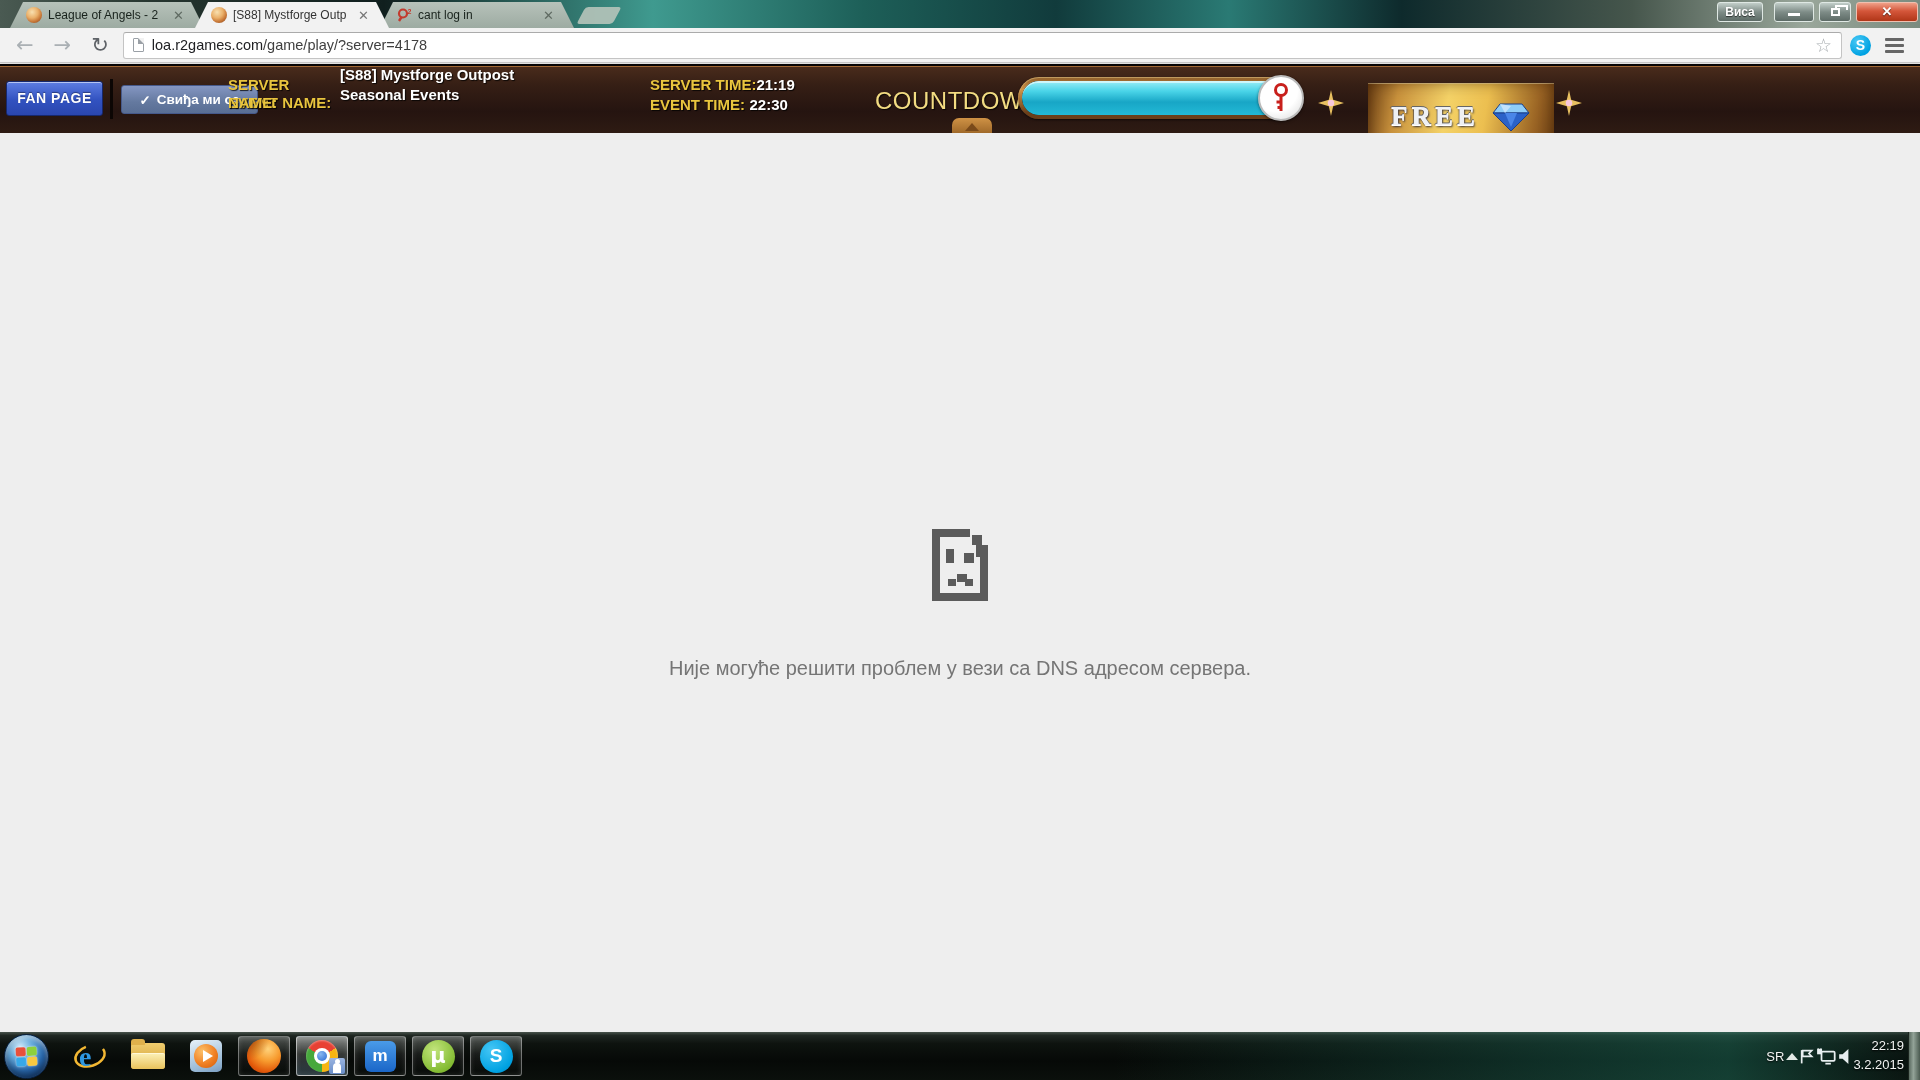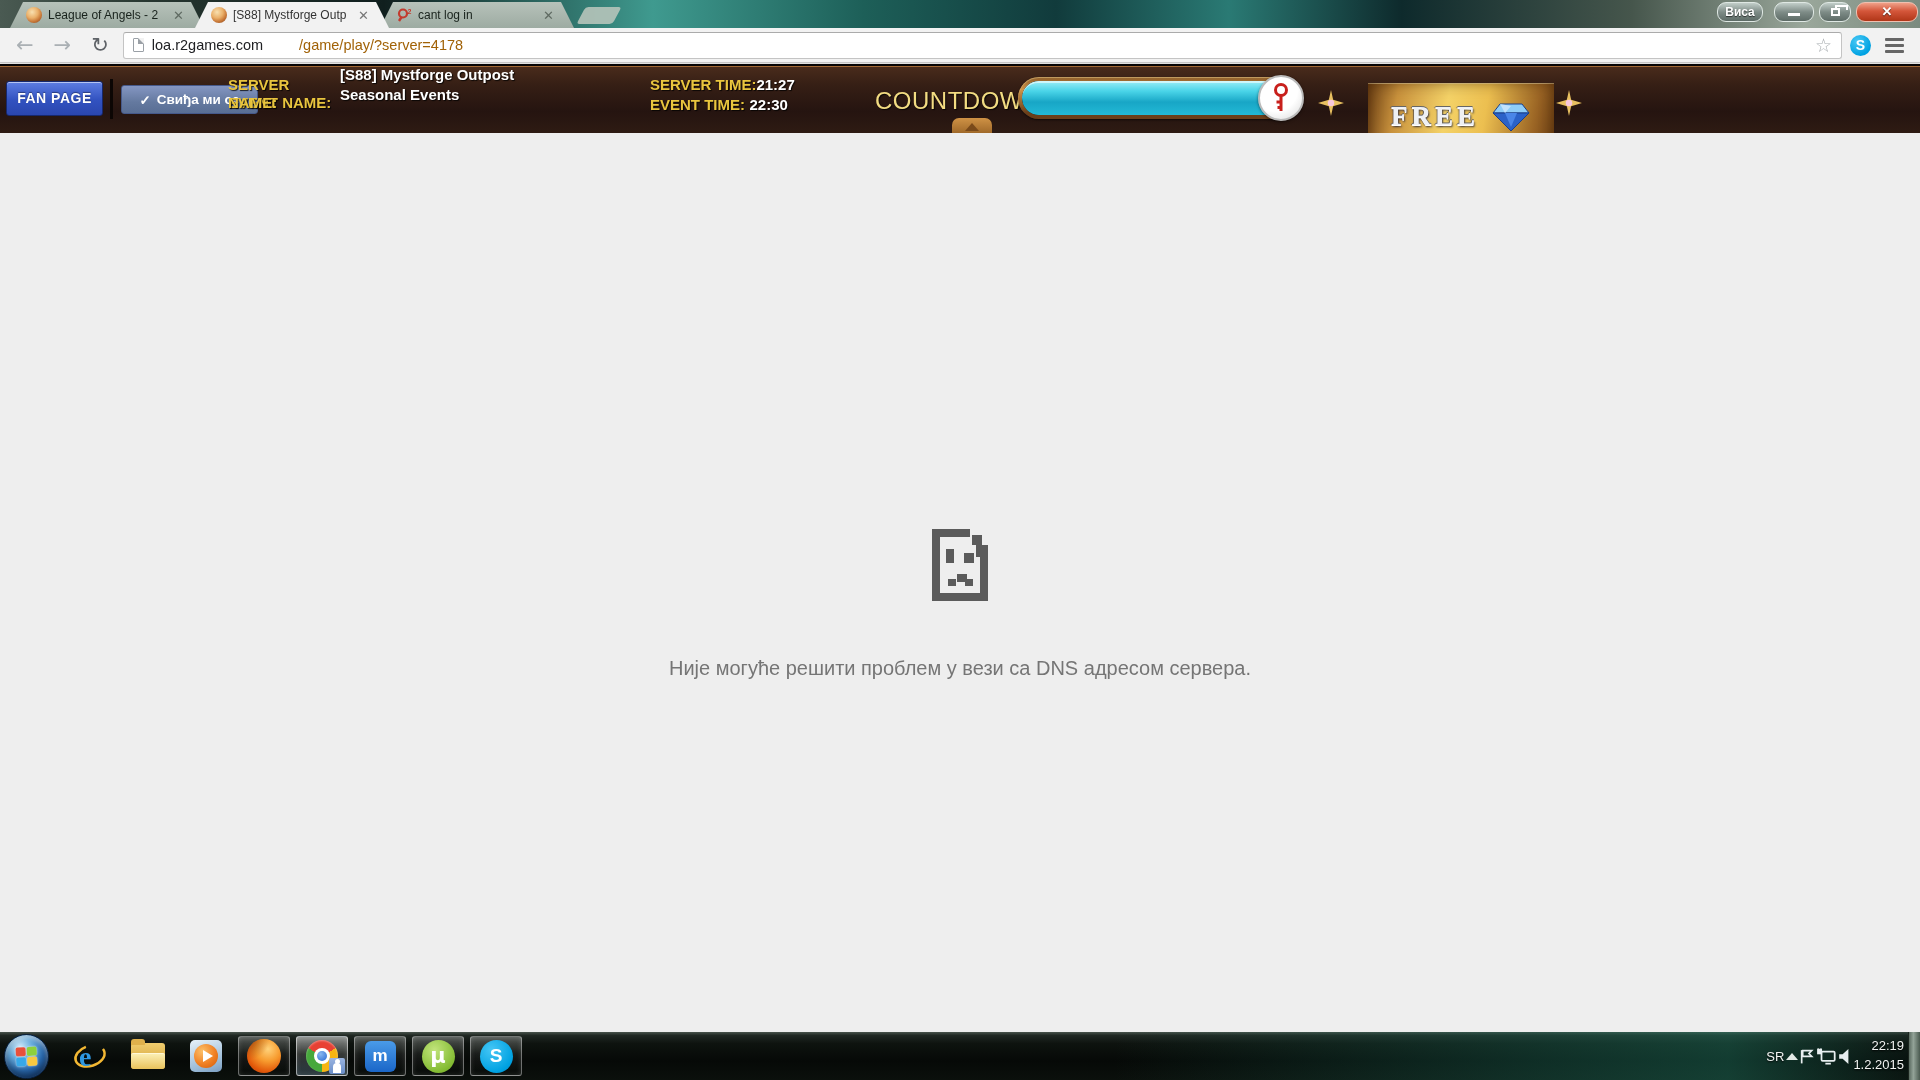--- a/index.html
+++ b/index.html
@@ -5,21 +5,21 @@
   * { margin:0; padding:0; box-sizing:border-box; }
   html,body { background:#000; }
   #stage { position:relative; width:1920px; height:1080px; overflow:hidden;
            font-family:"Liberation Sans",sans-serif; background:#eee; }
 
   
   .desktop-top { position:absolute; top:0; left:0; width:1920px; height:28px;
     background:linear-gradient(90deg,#4a5a52 0%,#26352f 8%,#101f1e 20%,#3f9a8f 34%,
       #1d5f58 45%,#113b3c 55%,#2a7a74 64%,#0e2a2c 73%,#46564c 85%,#9aa79b 94%,#7b8b7f 100%); }
   .cap-buttons { position:absolute; top:2px; right:2px; display:flex; gap:5px; align-items:flex-start; }
-  .cap-btn { height:20px; border-radius:9px; border:1px solid #dfe8e4; color:#fff;
+  .cap-btn { height:20px; border-radius:3px; border:1px solid #dfe8e4; color:#fff;
     font-size:12px; font-weight:bold; text-align:center; line-height:18px;
     background:linear-gradient(180deg,#c2cec9,#7e8c87 50%,#5d6b66);
     text-shadow:0 1px 1px rgba(0,0,0,.6); cursor:default; }
   .cap-extra { width:46px; margin-right:6px; }
   .cap-min { width:40px; } .cap-restore { width:32px; }
   .cap-close { width:62px; background:linear-gradient(180deg,#f0a088,#d4563a 45%,#b03618); border-color:#f0c0b0; }
   .glyph-min { display:inline-block; width:12px; height:3px; background:#fff; margin-top:10px; }
   .glyph-restore { display:inline-block; width:9px; height:8px; border:2px solid #fff; margin-top:4px; position:relative; }
   .glyph-restore:before { content:''; position:absolute; left:2px; top:-5px; width:9px; height:3px; border:2px solid #fff; border-bottom:none; }
   .glyph-close { font-size:13px; }
@@ -43,21 +43,21 @@
   
   .toolbar { position:absolute; top:28px; left:0; width:1920px; height:35px;
     background:#f2f2f2; border-bottom:1px solid #c9c9c9; display:flex; align-items:center; padding:0 10px; gap:8px; }
   .nav-btn { font-family:"DejaVu Sans",sans-serif; font-size:21px; line-height:1; color:#aab0b4; padding:0 6px; }
   .nav-btn.enabled { color:#5f6368; }
   .urlbar { flex:1; height:27px; background:#fff; border:1px solid #c4c4c4; border-top-color:#ababab;
     border-radius:3px; display:flex; align-items:center; padding:0 9px; gap:8px; }
   .page-ico { width:11px; height:14px; border:1.5px solid #9aa0a6; border-radius:1px; position:relative; background:#fff; }
   .page-ico:after { content:''; position:absolute; right:-1px; top:-1px; border:3px solid #f2f2f2; border-left-color:#9aa0a6; border-bottom-color:#9aa0a6; }
   .url-text { font-size:14.5px; color:#202124; }
-  .url-text .path { color:#a16207;margin-left:36px; }
+  .url-text .path { color:#404040; }
   .url-spacer { flex:1; }
   .star { font-family:"DejaVu Sans",sans-serif; font-size:19px; color:#a8adb0; }
   .ext-skype { width:21px; height:21px; border-radius:50%;
     background:radial-gradient(circle at 35% 30%, #49c8f5, #00a2e2 70%);
     color:#fff; font-weight:bold; font-size:14px; text-align:center; line-height:21px; }
   .menu-btn { display:flex; flex-direction:column; gap:3px; padding:4px 6px; }
   .menu-btn i { display:block; width:19px; height:3px; background:#666; border-radius:1px; }
 
   
   .game-header { position:absolute; top:64px; left:0; width:1920px; height:69px;
@@ -245,21 +245,21 @@
       <span class="line2">
         <span class="yellow">EVENT NAME:</span>
         <span class="yellow">NAME:</span>
       </span>
     </div>
     <div class="hdr-values">
       <div class="white-val">[S88] Mystforge Outpost</div>
       <div class="white-val">Seasonal Events</div>
     </div>
     <div class="hdr-times">
-      <div><span class="yellow">SERVER TIME:</span><span class="white-val">21:27</span></div>
+      <div><span class="yellow">SERVER TIME:</span><span class="white-val">21:19</span></div>
       <div><span class="yellow">EVENT TIME:</span>&nbsp;<span class="white-val">22:30</span></div>
     </div>
     <div class="countdown-label">COUNTDOWN:</div>
     <div class="collapse-tab">
         <i></i>
       </div>
     <div class="progress-outer">
       <div class="progress-track">
           <div class="progress-fill" style="width: 100%;"></div>
         </div>
@@ -371,19 +371,19 @@
         <rect x="5" y="3" width="12" height="8.5" rx="1" fill="none" stroke="#e8eef0" stroke-width="1.6"></rect>
         <path d="M8.5,14 H13.5" stroke="#e8eef0" stroke-width="1.6"></path>
         <rect x="1" y="0.5" width="4.5" height="5" fill="#e8eef0"></rect>
         <path d="M2,0.5 V-1 M4.5,0.5 V-1" stroke="#e8eef0" stroke-width="1"></path>
       </svg>
       <svg width="15" height="17" viewBox="0 0 13 14">
         <path d="M1,5 H4 L9,0.5 V13.5 L4,9 H1 Z" fill="#e8eef0"></path>
       </svg>
       <div class="clock">
         <div>22:19</div>
-        <div>1.2.2015</div>
+        <div>3.2.2015</div>
       </div>
     </div>
     <div class="show-desktop"></div>
   </div>
 
 </div>
 
 </body></html>

